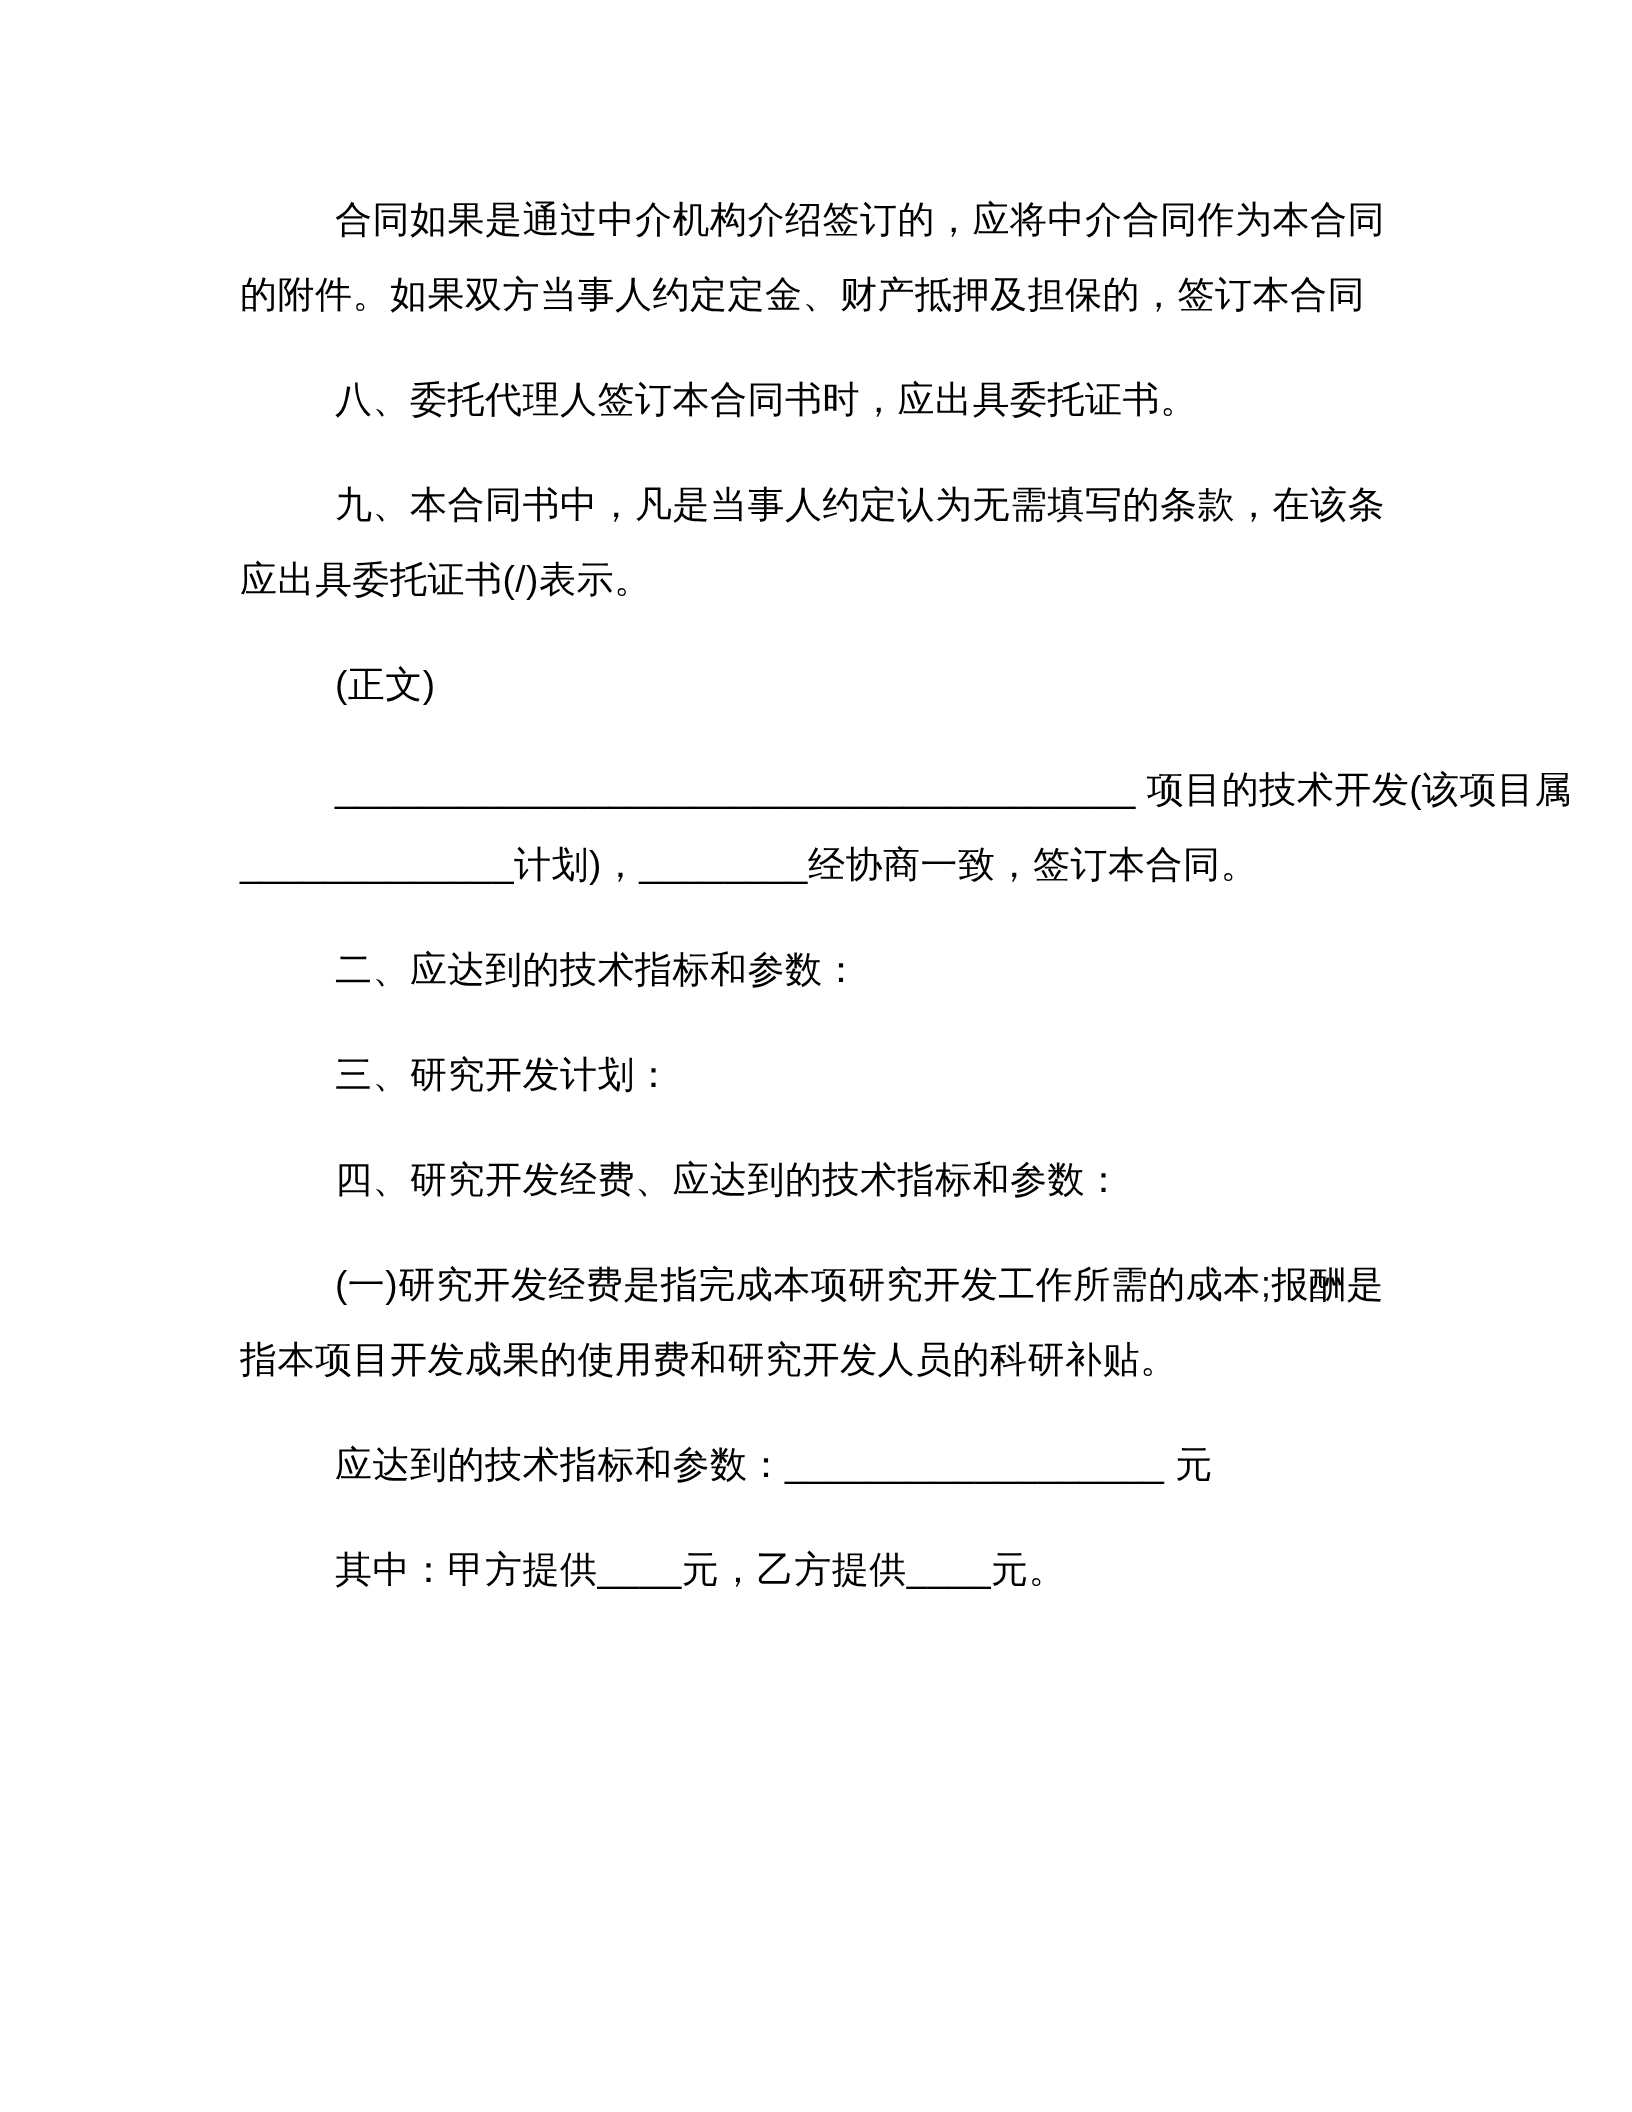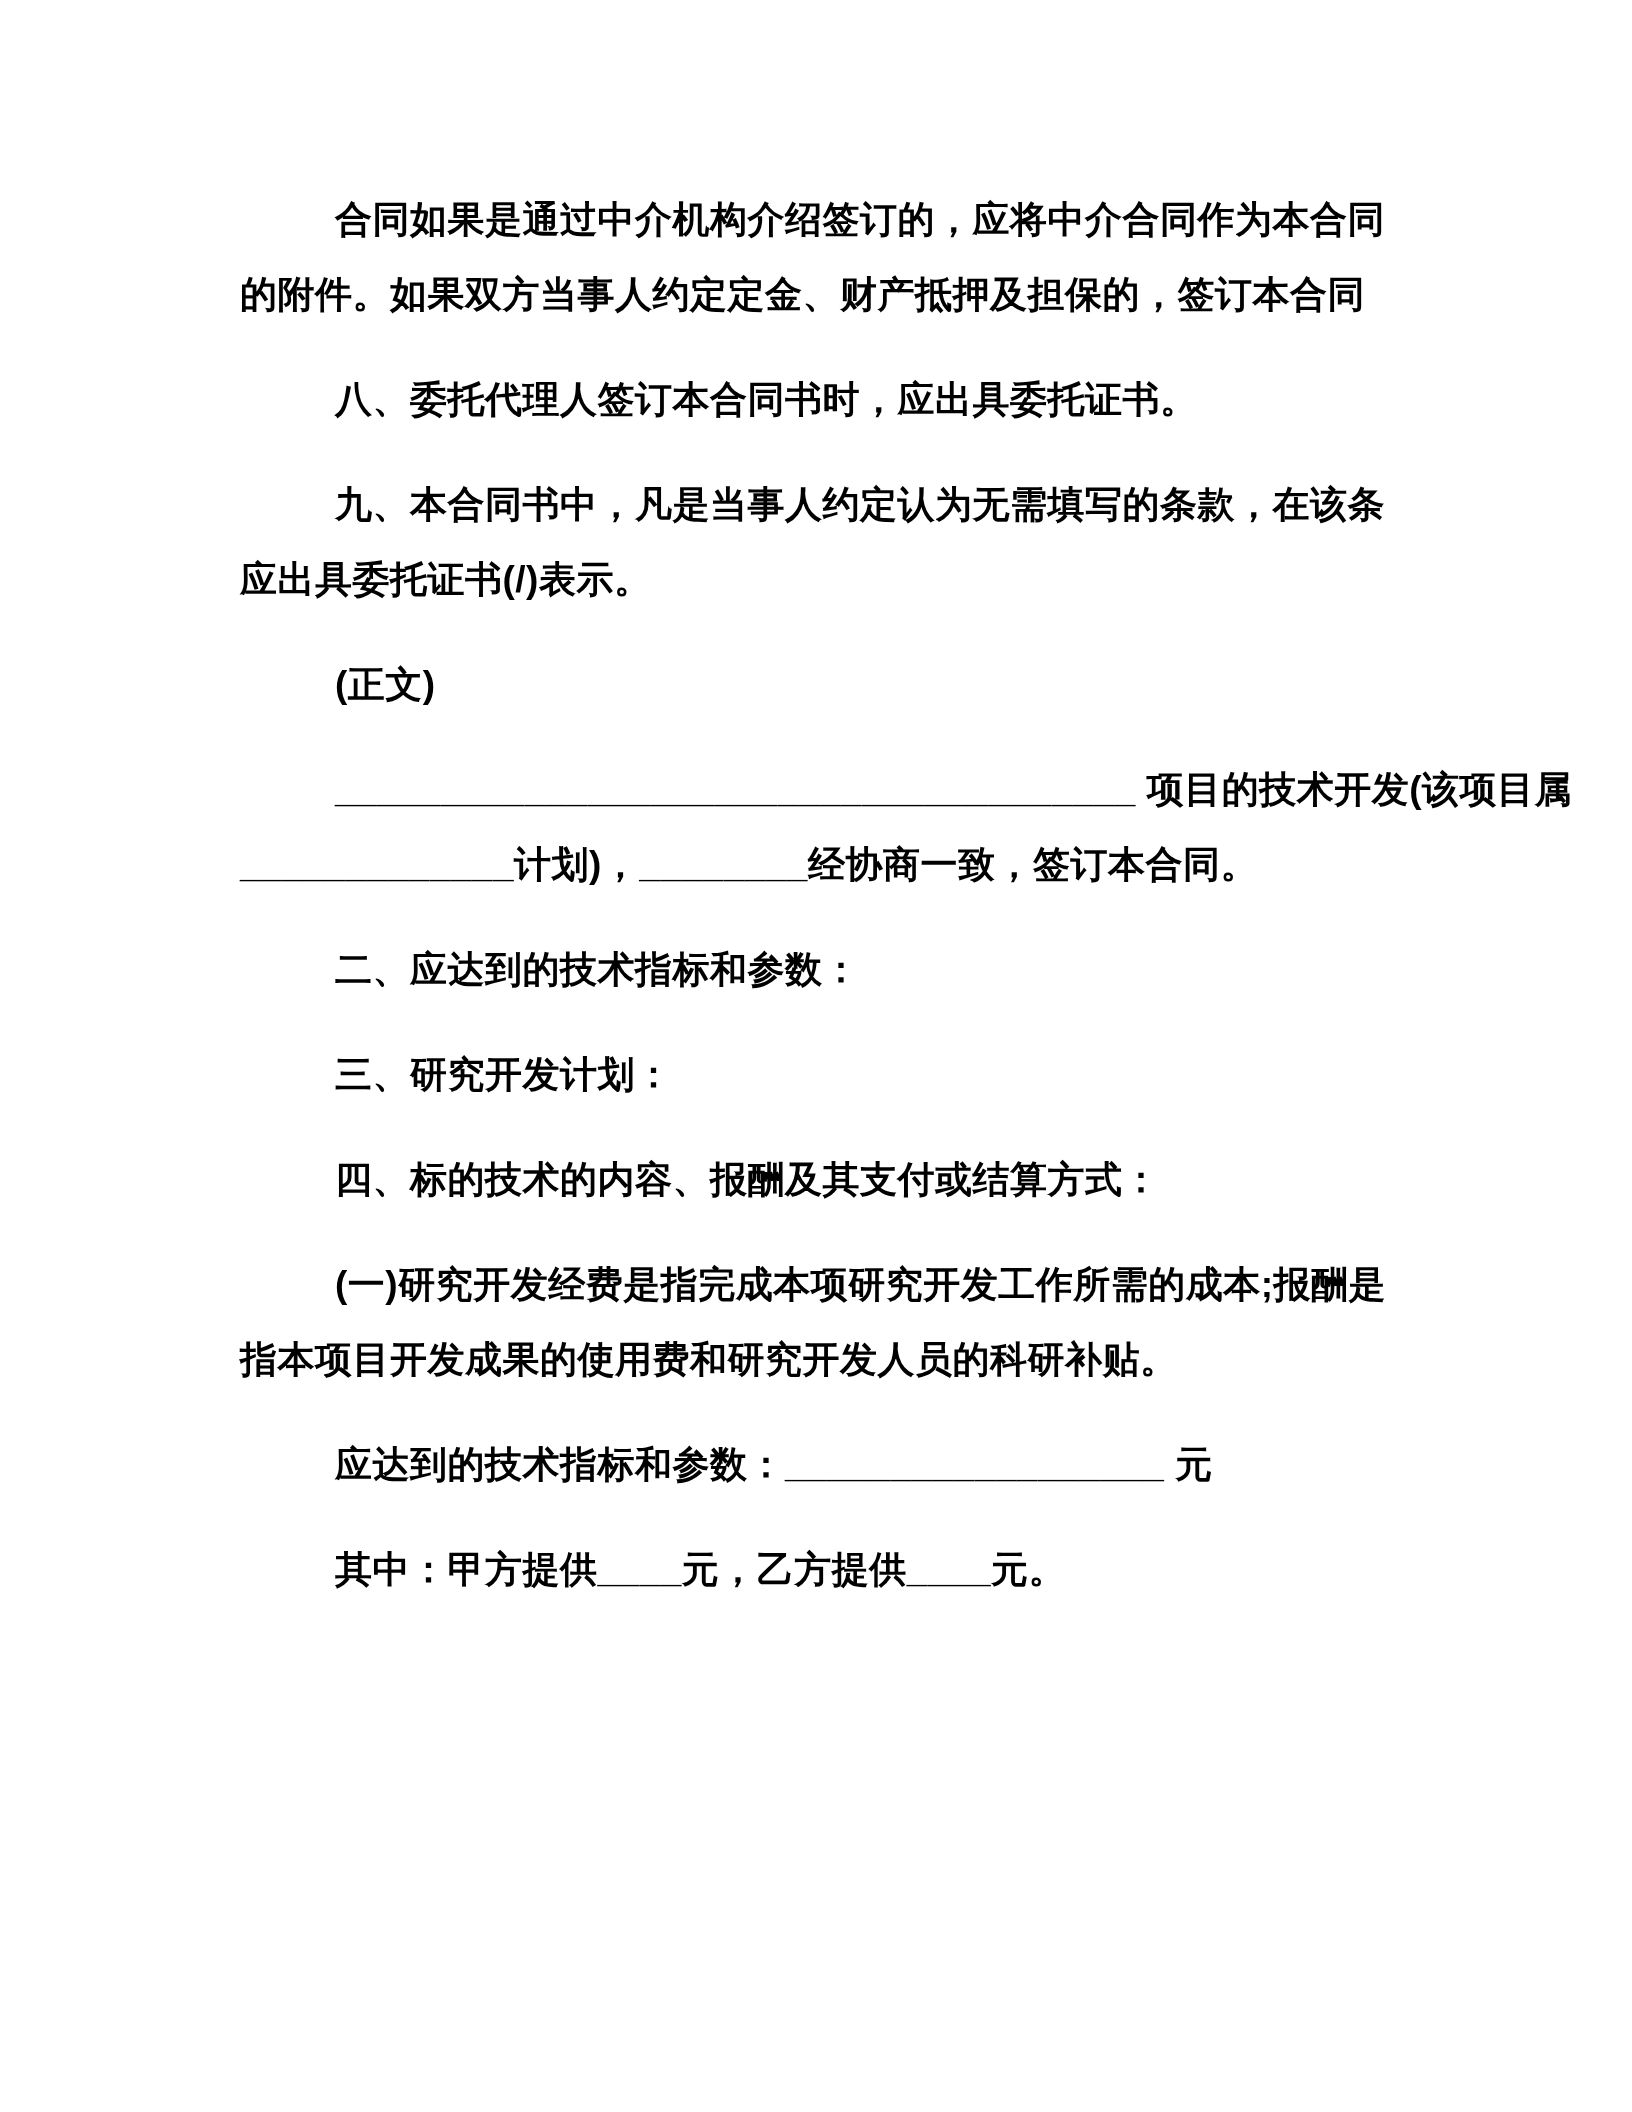--- a/index.html
+++ b/index.html
@@ -14,21 +14,21 @@
     background: #ffffff;
     overflow: hidden;
   }
   .doc {
     position: absolute;
     left: 240px;
     top: 182px;
     width: 1175px;
     color: #000000;
     font-family: "Liberation Sans", sans-serif;
-    font-weight: bold;
+    font-weight: normal;
     font-size: 37px;
   }
   .para {
     margin: 0 0 30px 0;
     padding: 0;
   }
   .line {
     line-height: 75px;
     white-space: nowrap;
     letter-spacing: 0.5px;
@@ -69,21 +69,21 @@
 
     <div class="para">
       <div class="line">二、应达到的技术指标和参数：</div>
     </div>
 
     <div class="para">
       <div class="line">三、研究开发计划：</div>
     </div>
 
     <div class="para">
-      <div class="line">四、标的技术的内容、报酬及其支付或结算方式：</div>
+      <div class="line">四、研究开发经费、应达到的技术指标和参数：</div>
     </div>
 
     <div class="para">
       <div class="line">(一)研究开发经费是指完成本项研究开发工作所需的成本;报酬是</div>
       <div class="line">指本项目开发成果的使用费和研究开发人员的科研补贴。</div>
     </div>
 
     <div class="para">
       <div class="line">应达到的技术指标和参数：__________________ 元</div>
     </div>

